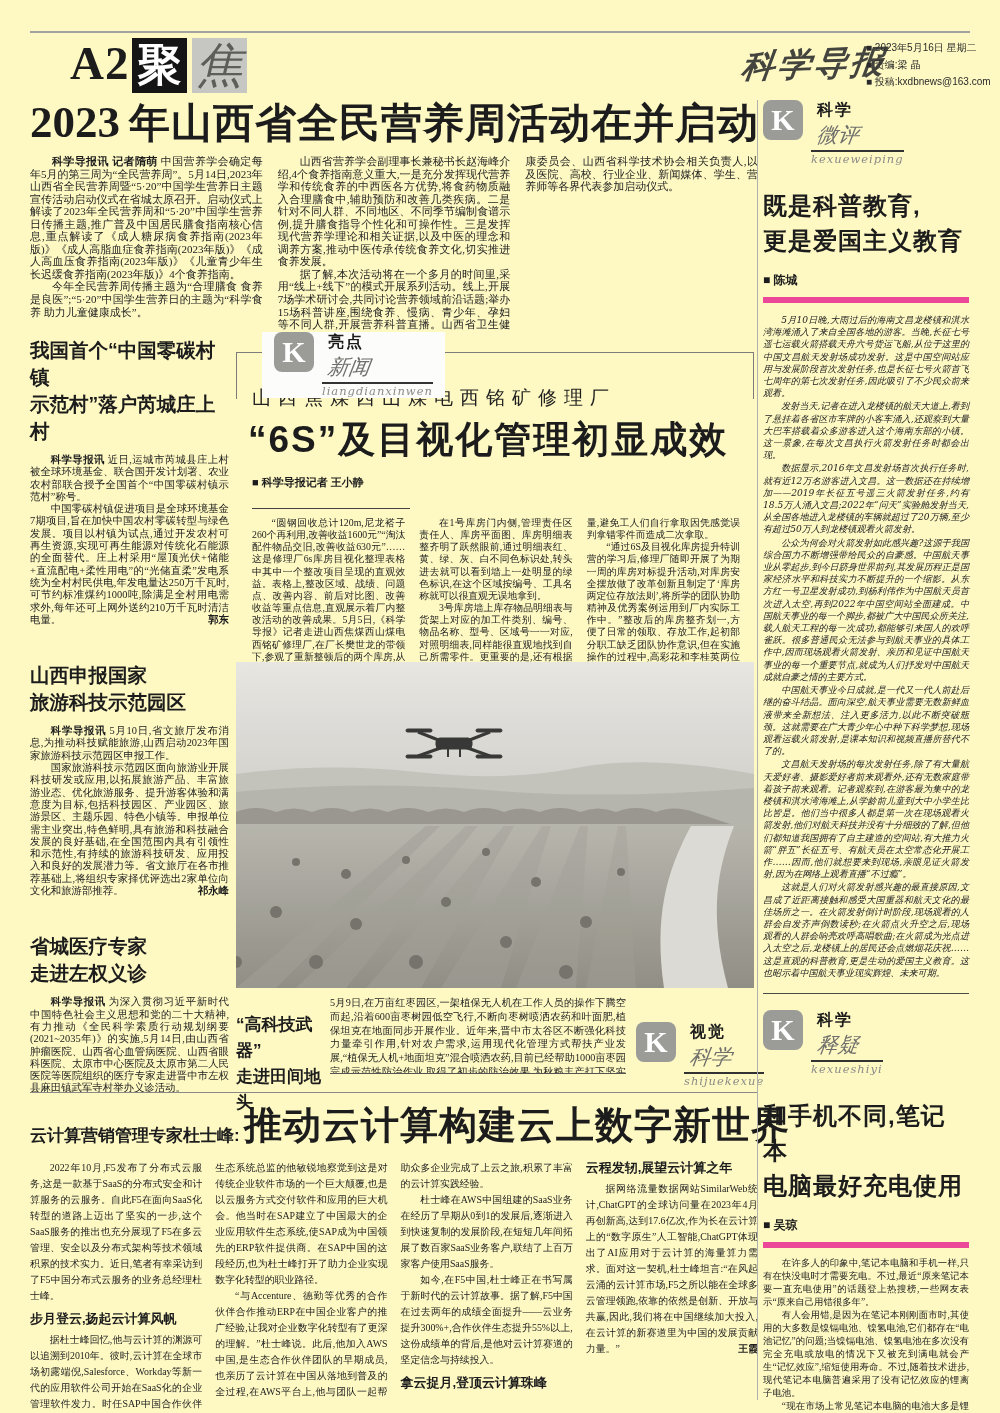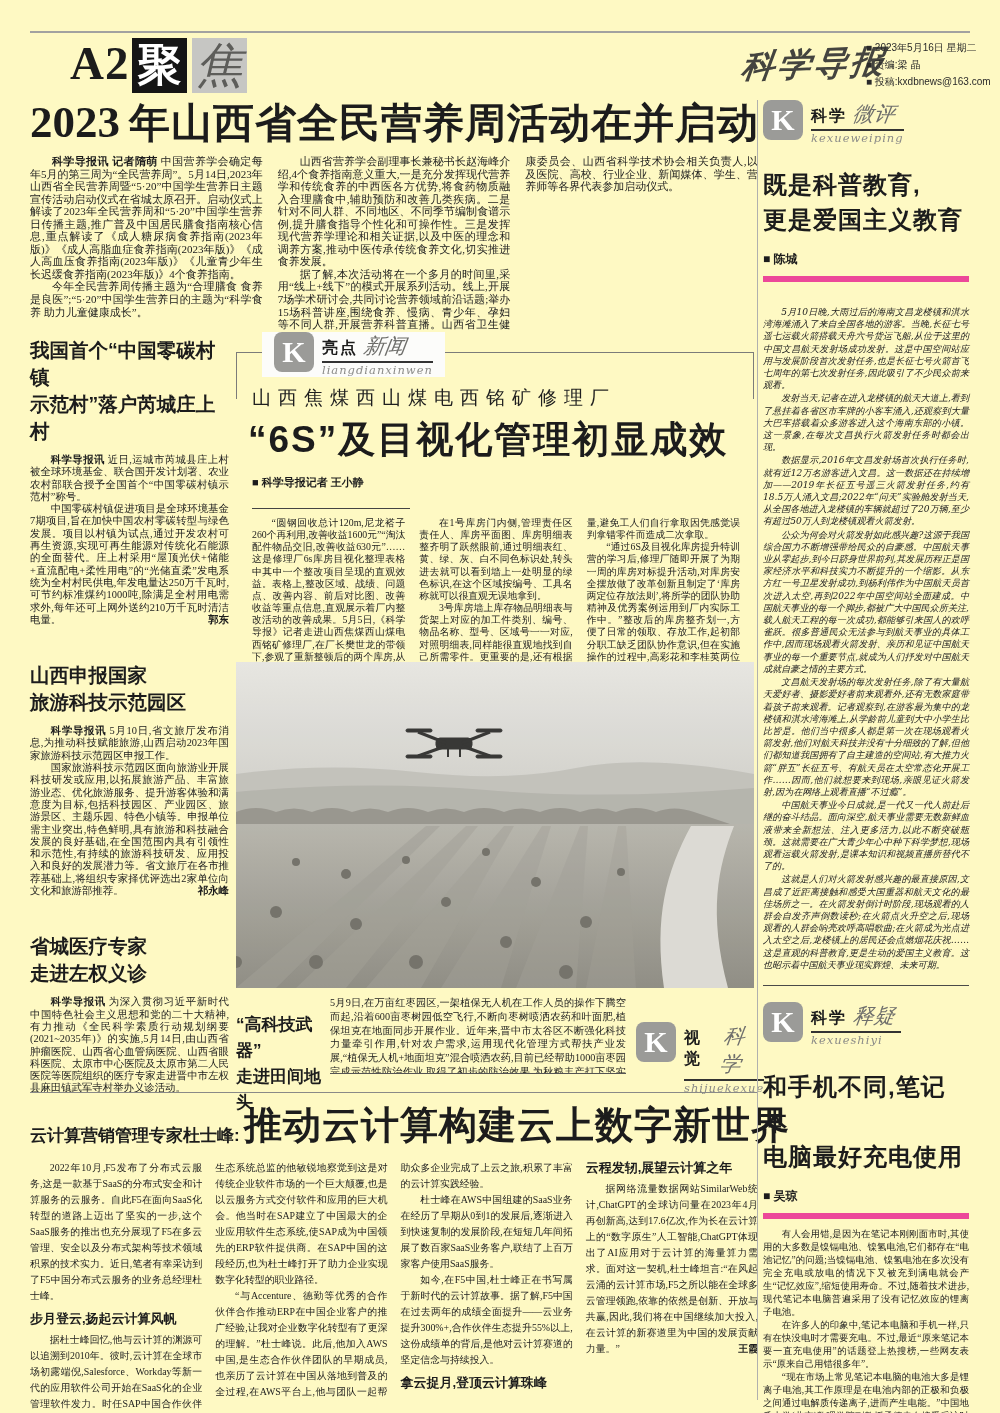--- a/index.html
+++ b/index.html
@@ -39,21 +39,21 @@
   .rail-art.gap{margin-top:36px;}
 
   
   .hl-box{position:absolute;left:236px;top:352px;width:518px;height:306px;border-top:1px solid #7c7c7a;}
   .hl-box::before{content:'';position:absolute;left:0;top:0;width:1px;height:46px;background:#7c7c7a;}
   .hl-box::after{content:'';position:absolute;right:0;top:0;width:1px;height:46px;background:#7c7c7a;}
   .seclogo{display:flex;}
   .k-box{width:40px;height:40px;background:#9b9b98;border-radius:8px;color:#fff;display:flex;align-items:center;
          justify-content:center;font-size:30px;font-weight:bold;font-family:"Liberation Serif",serif;flex:0 0 auto;}
   .seclogo .nm{margin-left:8px;}
-  .seclogo .row1{display:flex;align-items:baseline;border-bottom:2px solid #333;padding:0 6px 1px 0;}
+  .seclogo .row1{display:flex;align-items:baseline;border-bottom:2px solid #333;padding:0 6px 1px 0;flex-direction:column;}
   .seclogo .cn{font-size:16px;font-weight:bold;font-family:"Liberation Sans",sans-serif;letter-spacing:2px;}
   .seclogo .scr{font-size:21px;font-style:italic;color:#6f6f6c;margin-left:6px;font-family:"DejaVu Serif",serif;
                 transform:skewX(-8deg);}
   .seclogo .py{font-size:11.5px;font-style:italic;color:#8b8b88;letter-spacing:1px;font-family:"DejaVu Serif",serif;}
   .hl-logo{position:absolute;left:26px;top:-21px;background:#fcfcfa;padding:0 12px;}
   .hl-kicker{margin:32px 0 0 16px;font-size:19px;letter-spacing:7px;color:#1f1f1f;
              font-family:"Liberation Sans",sans-serif;}
   .hl-title{margin:4px 0 10px 12px;font-size:37px;font-weight:bold;letter-spacing:2px;white-space:nowrap;
             font-family:"Liberation Sans","DejaVu Sans",sans-serif;}
   .hl-reporter{margin-left:16px;width:158px;font-size:11px;font-weight:bold;border-bottom:1px solid #444;
@@ -83,21 +83,21 @@
   .cloud-sub{font-size:13px;font-weight:bold;margin:7px 0 5px;text-indent:0;
              font-family:"Liberation Sans","DejaVu Sans",sans-serif;}
 
   
   .vrule{position:absolute;left:757px;top:100px;width:1px;height:1300px;background:#b0b0ae;}
   .right-col{position:absolute;left:763px;top:100px;width:206px;}
   .wp-title{margin-top:22px;font-size:24px;font-weight:bold;line-height:35px;letter-spacing:1px;
             font-family:"Liberation Sans","DejaVu Sans",sans-serif;}
   .wp-author{margin-top:14px;font-size:12px;font-weight:bold;border-bottom:6px solid #ec4899;padding-bottom:8px;
              font-family:"Liberation Sans",sans-serif;}
-  .wp-body{margin-top:24px;font-size:9.1px;line-height:12.2px;text-align:justify;font-style:italic;
+  .wp-body{margin-top:11px;font-size:9.1px;line-height:12.2px;text-align:justify;font-style:italic;
            font-family:"DejaVu Serif",serif;color:#222;}
   .wp-body p{margin-bottom:1px;}
   .sec-divider{margin:14px 0 16px;height:1px;background:#4a4a48;}
   .sy-body{margin-top:9px;font-size:9.4px;line-height:13px;text-align:justify;}
 </style>
 </head>
 <body>
 
 <div class="page">
 
@@ -283,42 +283,42 @@
     </div>
     <div class="wp-title">
       <span>既是科普教育,</span><br><span>更是爱国主义教育</span>
     </div>
     <div class="wp-author">■ 陈城</div>
     <div class="wp-body">
       <p>5月10日晚,大雨过后的海南文昌龙楼镇和淇水湾海滩涌入了来自全国各地的游客。当晚,长征七号遥七运载火箭搭载天舟六号货运飞船,从位于这里的中国文昌航天发射场成功发射。这是中国空间站应用与发展阶段首次发射任务,也是长征七号火箭首飞七周年的第七次发射任务,因此吸引了不少民众前来观看。</p>
       <p>发射当天,记者在进入龙楼镇的航天大道上,看到了悬挂着各省区市车牌的小客车涌入,还观察到大量大巴车搭载着众多游客进入这个海南东部的小镇。这一景象,在每次文昌执行火箭发射任务时都会出现。</p>
       <p>数据显示,2016年文昌发射场首次执行任务时,就有近12万名游客进入文昌。这一数据还在持续增加——2019年长征五号遥三火箭发射任务,约有18.5万人涌入文昌;2022年“问天”实验舱发射当天,从全国各地进入龙楼镇的车辆就超过了20万辆,至少有超过50万人到龙楼镇观看火箭发射。</p>
       <p>公众为何会对火箭发射如此感兴趣?这源于我国综合国力不断增强带给民众的自豪感。中国航天事业从零起步,到今日跻身世界前列,其发展历程正是国家经济水平和科技实力不断提升的一个缩影。从东方红一号卫星发射成功,到杨利伟作为中国航天员首次进入太空,再到2022年中国空间站全面建成。中国航天事业的每一个脚步,都被广大中国民众所关注,载人航天工程的每一次成功,都能够引来国人的欢呼雀跃。很多普通民众无法参与到航天事业的具体工作中,因而现场观看火箭发射、亲历和见证中国航天事业的每一个重要节点,就成为人们抒发对中国航天成就自豪之情的主要方式。</p>
+      <p>中国航天事业今日成就,是一代又一代人前赴后继的奋斗结晶。面向深空,航天事业需要无数新鲜血液带来全新想法、注入更多活力,以此不断突破瓶颈。这就需要在广大青少年心中种下科学梦想,现场观看运载火箭发射,是课本知识和视频直播所替代不了的。</p>
       <p>文昌航天发射场的每次发射任务,除了有大量航天爱好者、摄影爱好者前来观看外,还有无数家庭带着孩子前来观看。记者观察到,在游客最为集中的龙楼镇和淇水湾海滩上,从学龄前儿童到大中小学生比比皆是。他们当中很多人都是第一次在现场观看火箭发射,他们对航天科技并没有十分细致的了解,但他们都知道我国拥有了自主建造的空间站,有大推力火箭“胖五”长征五号、有航天员在太空常态化开展工作……因而,他们就想要来到现场,亲眼见证火箭发射,因为在网络上观看直播“不过瘾”。</p>
-      <p>中国航天事业今日成就,是一代又一代人前赴后继的奋斗结晶。面向深空,航天事业需要无数新鲜血液带来全新想法、注入更多活力,以此不断突破瓶颈。这就需要在广大青少年心中种下科学梦想,现场观看运载火箭发射,是课本知识和视频直播所替代不了的。</p>
       <p>这就是人们对火箭发射感兴趣的最直接原因,文昌成了近距离接触和感受大国重器和航天文化的最佳场所之一。在火箭发射倒计时阶段,现场观看的人群会自发齐声倒数读秒;在火箭点火升空之后,现场观看的人群会响亮欢呼高唱歌曲;在火箭成为光点进入太空之后,龙楼镇上的居民还会点燃烟花庆祝……这是直观的科普教育,更是生动的爱国主义教育。这也昭示着中国航天事业现实辉煌、未来可期。</p>
     </div>
 
     <div class="sec-divider"></div>
 
     <div class="seclogo">
       <div class="k-box">K</div>
       <div class="nm">
         <div class="row1">
           <span class="cn">科学</span>
           <span class="scr">释疑</span>
         </div>
         <div class="py">kexueshiyi</div>
       </div>
     </div>
     <div class="wp-title">
       <span>和手机不同,笔记本</span><br><span>电脑最好充电使用</span>
     </div>
     <div class="wp-author">■ 吴琼</div>
     <div class="sy-body">
+      <p>在许多人的印象中,笔记本电脑和手机一样,只有在快没电时才需要充电。不过,最近“原来笔记本要一直充电使用”的话题登上热搜榜,一些网友表示“原来自己用错很多年”。</p>
       <p>有人会用错,是因为在笔记本刚刚面市时,其使用的大多数是镍镉电池、镍氢电池,它们都存在“电池记忆”的问题;当镍镉电池、镍氢电池在多次没有完全充电或放电的情况下又被充到满电就会产生“记忆效应”,缩短使用寿命。不过,随着技术进步,现代笔记本电脑普遍采用了没有记忆效应的锂离子电池。</p>
-      <p>在许多人的印象中,笔记本电脑和手机一样,只有在快没电时才需要充电。不过,最近“原来笔记本要一直充电使用”的话题登上热搜榜,一些网友表示“原来自己用错很多年”。</p>
       <p>“现在市场上常见笔记本电脑的电池大多是锂离子电池,其工作原理是在电池内部的正极和负极之间通过电解质传递离子,进而产生电能。”中国地质大学(北京)数理学院副教授孟德忠在接受采访时表示,锂离子电池有充放电次数限制以及自放电现象(闲置不用也会损耗电量的现象),同时其性能受温度的影响较大。</p>
 
     </div>
   </div>
 
 </div>
 
 </body></html>

